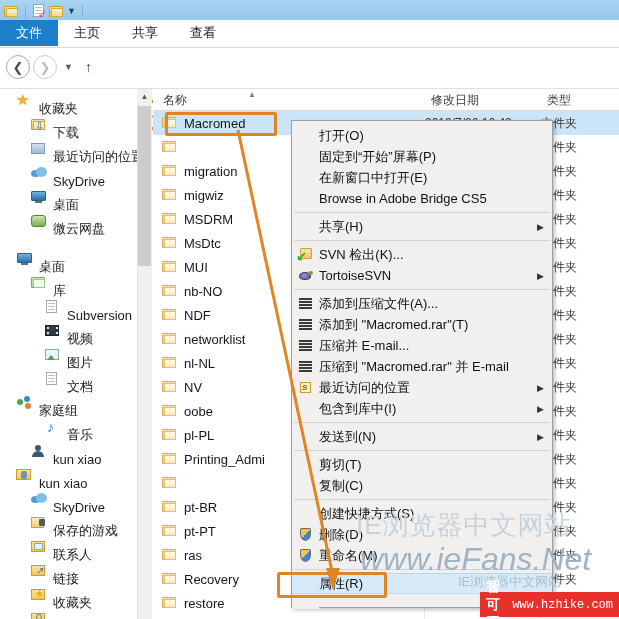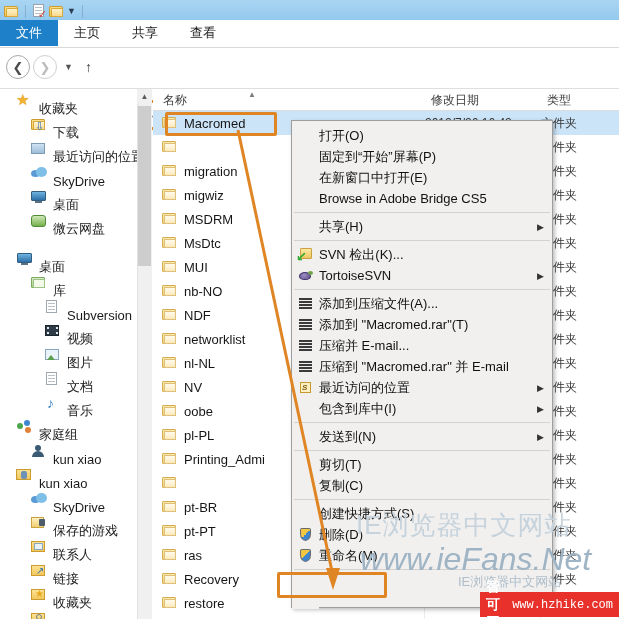--- a/index.html
+++ b/index.html
@@ -309,31 +309,31 @@
       </div>
       <div class="snode indent2">
         <span class="ic ic-doc">
           <i class="p"></i>
           <i class="l" style="top:4px"></i>
           <i class="l" style="top:7px"></i>
           <i class="l" style="top:10px"></i>
         </span>
         <span class="lbl">文档</span>
       </div>
-      <div class="snode indent2">
-        <span class="ic ic-music"></span>
-        <span class="lbl">音乐</span>
-      </div>
       <div class="snode indent0">
         <span class="ic ic-home">
           <i class="a"></i>
           <i class="b2"></i>
           <i class="c"></i>
         </span>
         <span class="lbl">家庭组</span>
+      </div>
+      <div class="snode indent2">
+        <span class="ic ic-music"></span>
+        <span class="lbl">音乐</span>
       </div>
       <div class="snode indent1">
         <span class="ic ic-user">
           <i class="h"></i>
           <i class="b3"></i>
         </span>
         <span class="lbl">kun xiao</span>
       </div>
       <div class="snode indent0">
         <span class="ic ic-ufolder">
@@ -700,20 +700,23 @@
           </span>
           <span>删除(D)</span>
         </div>
         <div class="mi">
           <span class="mic mic-shield">
             <i class="sh"></i>
           </span>
           <span>重命名(M)</span>
         </div>
         <div class="msep full"></div>
+        <div class="mi hl">
+          <span>属性(R)</span>
+        </div>
       </div>
   </div>
 
   <div class="wm wm1">IE浏览器中文网站</div>
   <div class="wm wm2">www.ieFans.Net</div>
   <div class="wm wm3">IE浏览器中文网站</div>
   <div class="wmbadge">
     <span class="cn">智可网</span>
     <span class="en">www.hzhike.com</span>
   </div>

